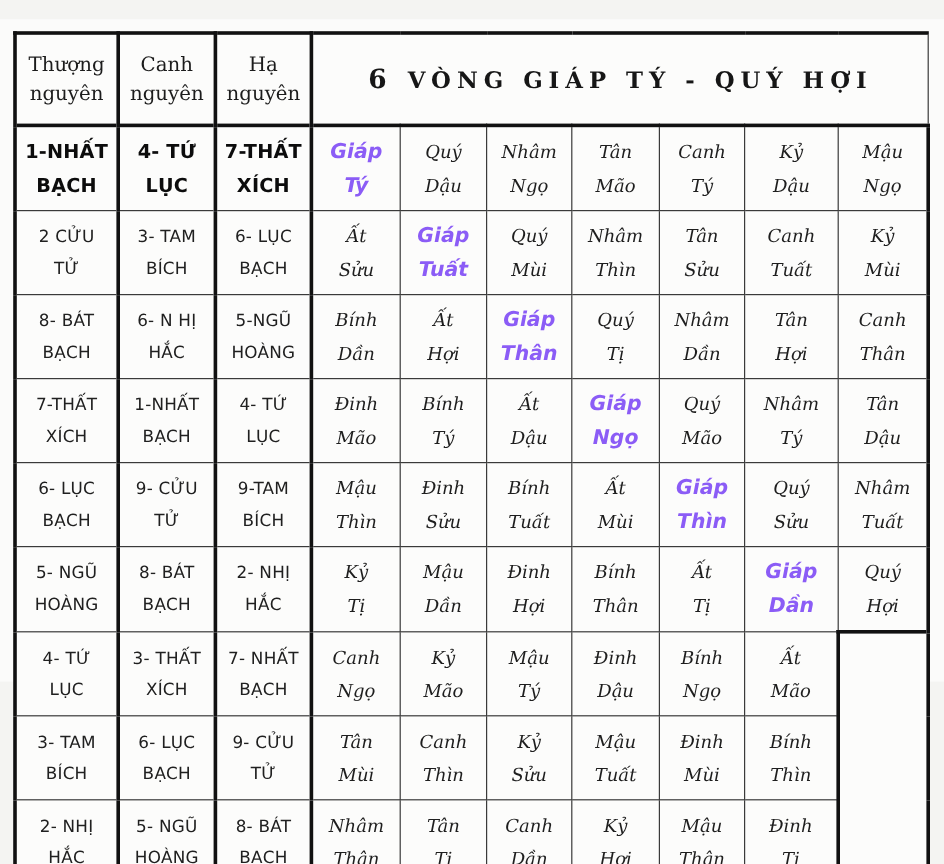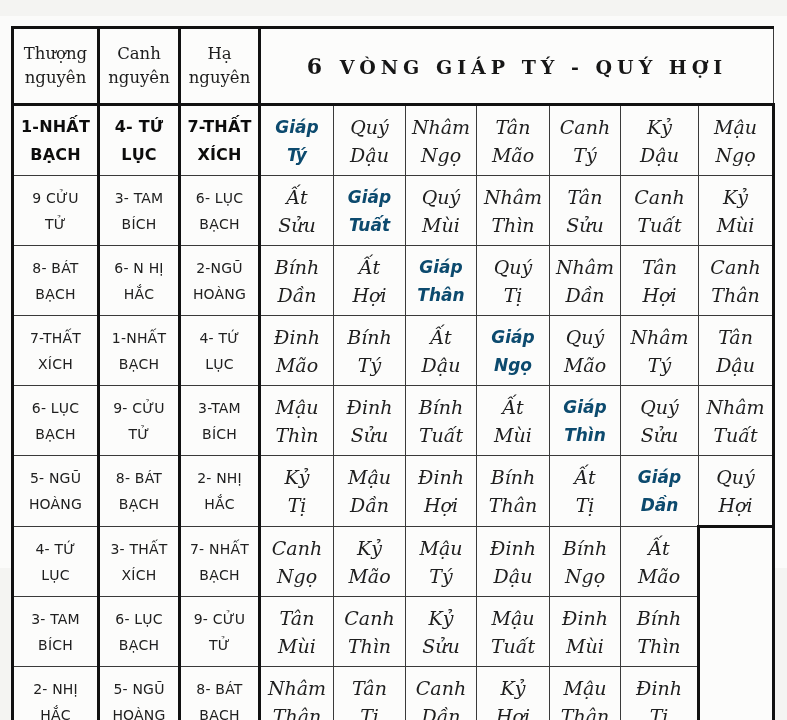--- a/index.html
+++ b/index.html
@@ -44,25 +44,25 @@
   .star {
     font-family: "DejaVu Sans", sans-serif;
     font-size: 14px; line-height: 26px; color: #202020;
     letter-spacing: 0.2px;
   }
   .star.bold {
     font-weight: bold; font-size: 16px; color: #0c0c0c; line-height: 28px;
   }
   .gz {
     font-family: "DejaVu Serif", serif;
-    font-style: italic; font-size: 19px; line-height: 28px; color: #1e1e1e;
+    font-style: italic; font-size: 15px; line-height: 28px; color: #1e1e1e;
   }
   .gz.hl {
     font-family: "DejaVu Sans", sans-serif;
-    font-style: italic; font-weight: bold; font-size: 17px; color: #0c4a6e;
+    font-style: italic; font-weight: bold; font-size: 17px; color: #8b5cf6;
   }
   .gz span, .star span, .yuan-head span { display: block; }
   .empty { background: #fcfcfb; }
 </style>
 </head>
 <body>
 
 <div class="page">
   <table class="grid">
     <colgroup>
@@ -133,21 +133,21 @@
             <span>Kỷ</span>
             <span>Dậu</span>
           </td>
           <td class="gz thick-r">
             <span>Mậu</span>
             <span>Ngọ</span>
           </td>
         </tr>
         <tr class="body">
           <td class="star thick-r thick-l">
-            <span>9 CỬU</span>
+            <span>2 CỬU</span>
             <span>TỬ</span>
           </td>
           <td class="star thick-r">
             <span>3- TAM</span>
             <span>BÍCH</span>
           </td>
           <td class="star thick-r">
             <span>6- LỤC</span>
             <span>BẠCH</span>
           </td>
@@ -183,21 +183,21 @@
         <tr class="body">
           <td class="star thick-r thick-l">
             <span>8- BÁT</span>
             <span>BẠCH</span>
           </td>
           <td class="star thick-r">
             <span>6- N HỊ</span>
             <span>HẮC</span>
           </td>
           <td class="star thick-r">
-            <span>2-NGŨ</span>
+            <span>5-NGŨ</span>
             <span>HOÀNG</span>
           </td>
           <td class="gz">
             <span>Bính</span>
             <span>Dần</span>
           </td>
           <td class="gz">
             <span>Ất</span>
             <span>Hợi</span>
           </td>
@@ -267,21 +267,21 @@
         <tr class="body">
           <td class="star thick-r thick-l">
             <span>6- LỤC</span>
             <span>BẠCH</span>
           </td>
           <td class="star thick-r">
             <span>9- CỬU</span>
             <span>TỬ</span>
           </td>
           <td class="star thick-r">
-            <span>3-TAM</span>
+            <span>9-TAM</span>
             <span>BÍCH</span>
           </td>
           <td class="gz">
             <span>Mậu</span>
             <span>Thìn</span>
           </td>
           <td class="gz">
             <span>Đinh</span>
             <span>Sửu</span>
           </td>

